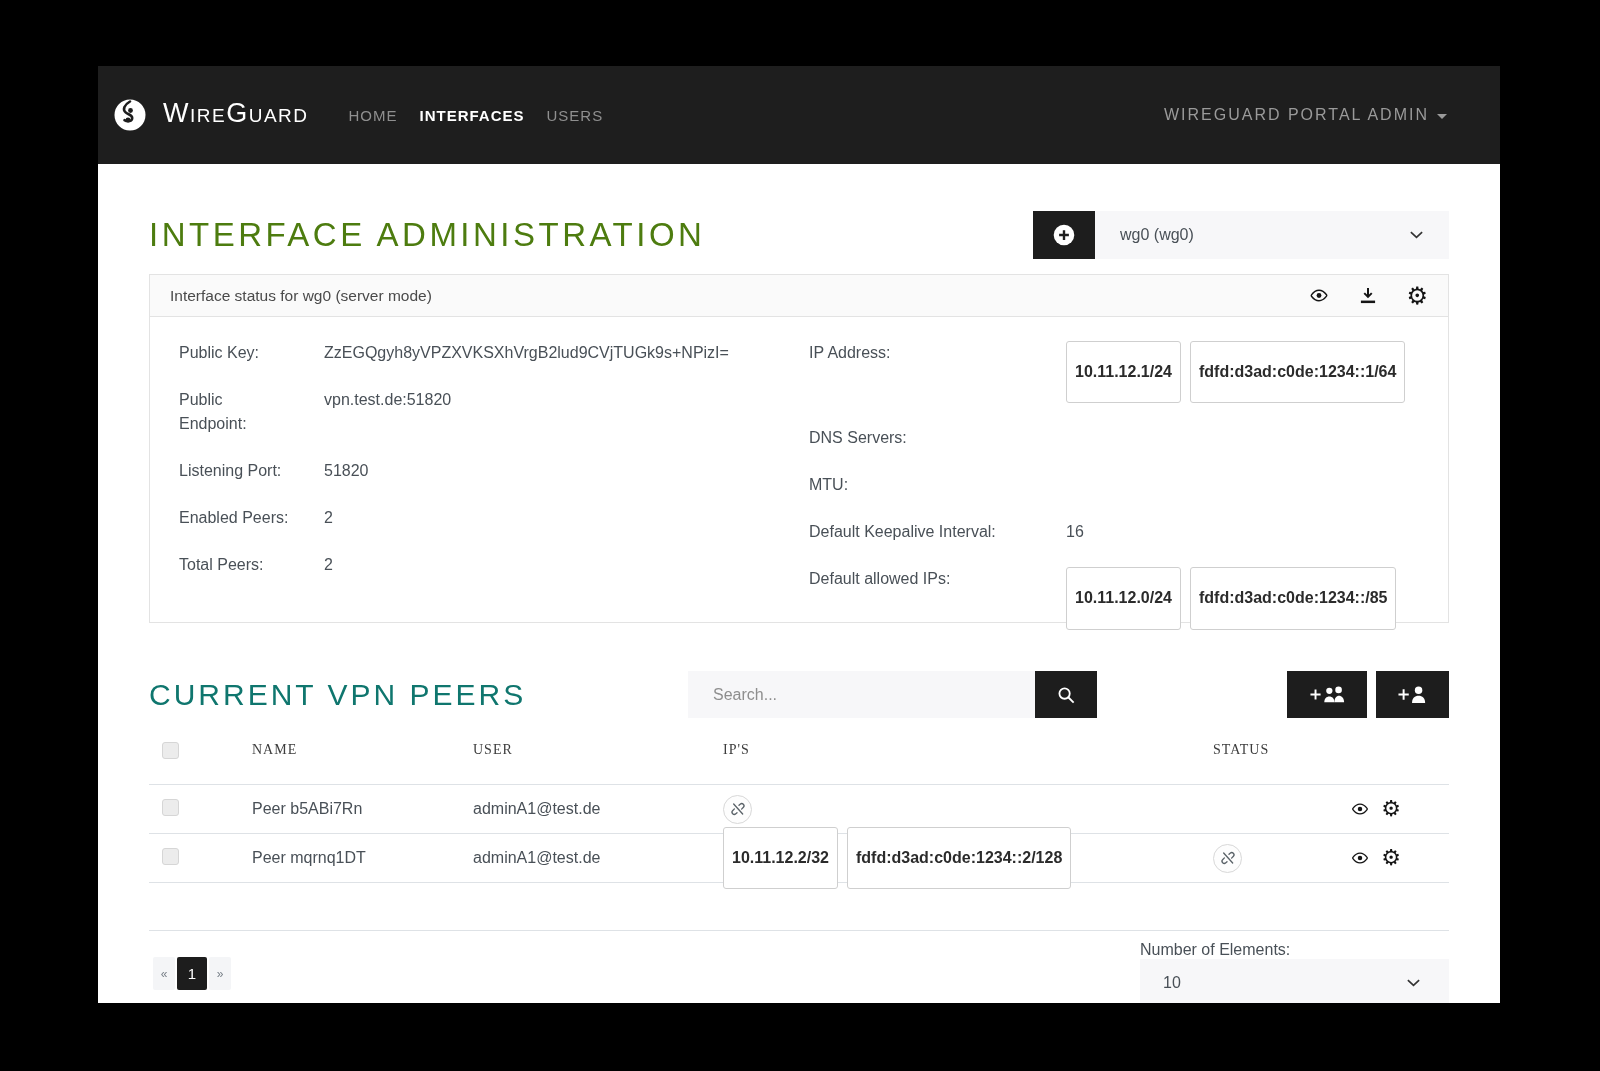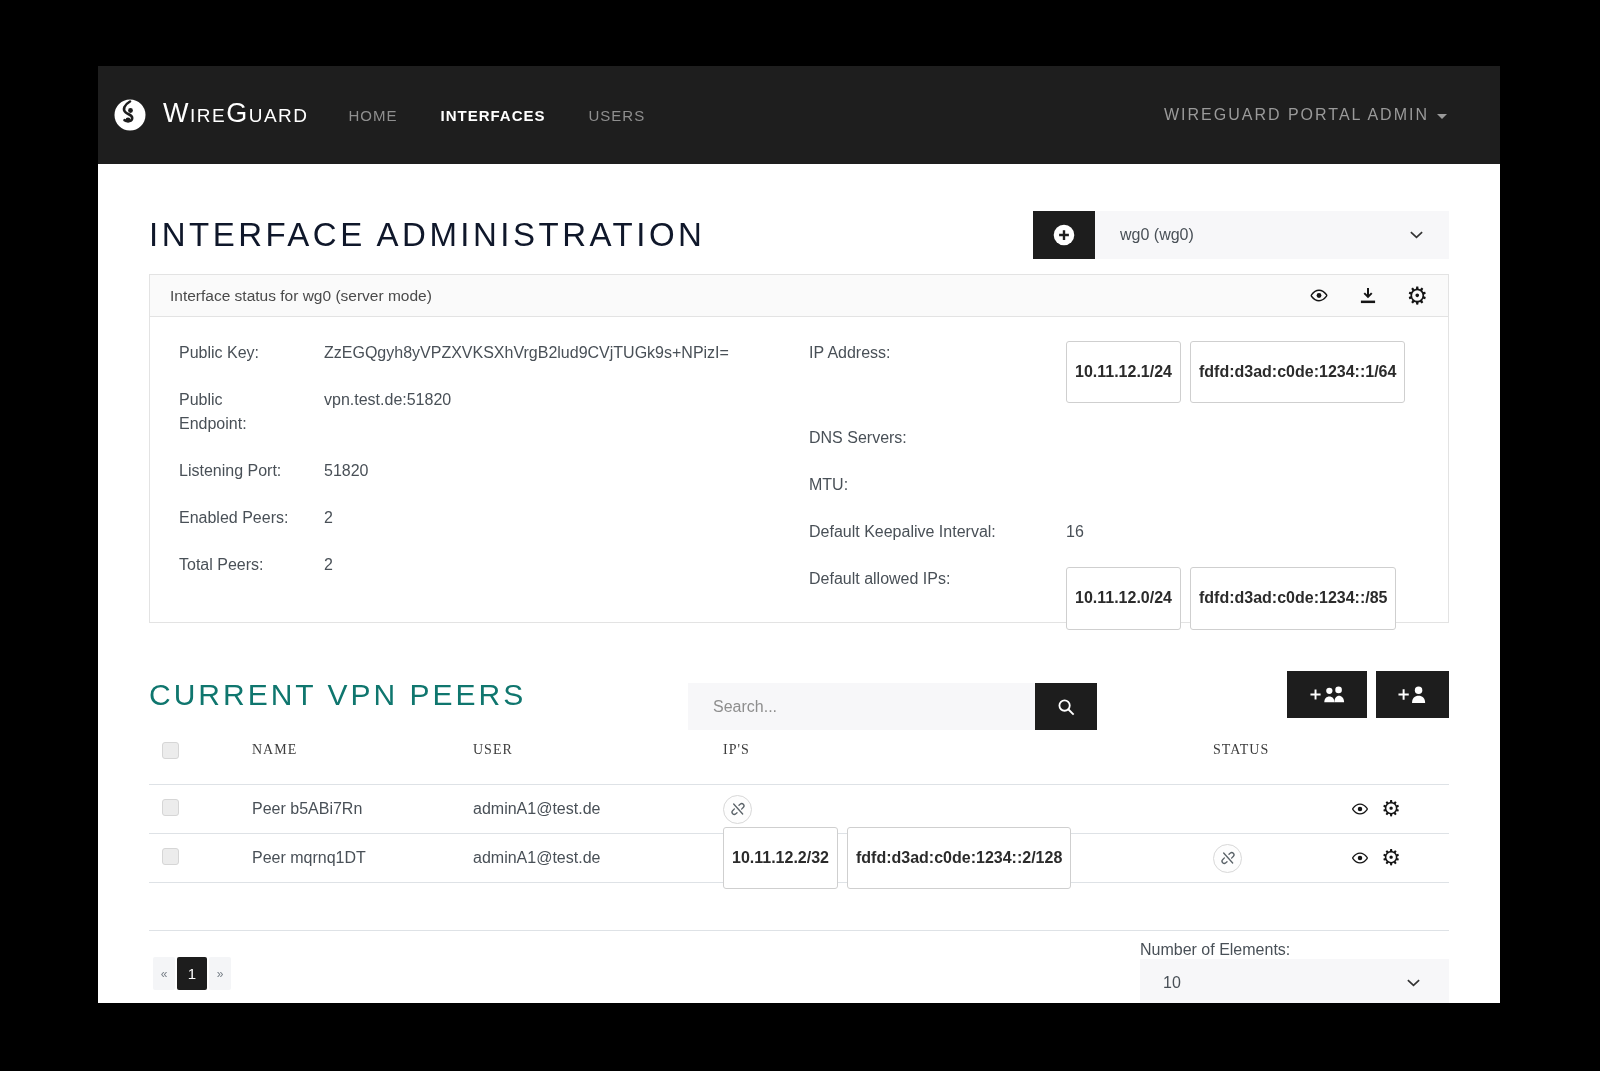--- a/index.html
+++ b/index.html
@@ -5,30 +5,30 @@
   * { box-sizing: border-box; margin: 0; padding: 0; }
   html,body { width:1600px; height:1071px; background:#000; font-family:"Liberation Sans", sans-serif; }
   .stage { position:relative; width:1600px; height:1071px; background:#000; overflow:hidden; }
   .app-frame { position:absolute; left:98px; top:66px; width:1402px; height:937px; background:#fff; overflow:hidden; }
 
   
   .navbar { height:98px; background:#1e1e1e; display:flex; align-items:center; padding:0 53px 0 16px; }
   .brand { display:flex; align-items:center; gap:17px; cursor:pointer; }
   .logo { width:32px; height:32px; display:inline-flex; }
   .brand-text { color:#fff; font-size:27px; font-variant:small-caps; letter-spacing:1.5px; font-weight:500; line-height:1; padding-bottom:4px;}
-  .nav-links { display:flex; margin-left:40px; gap:43px; align-items:center; }
+  .nav-links { display:flex; margin-left:40px; gap:22px; align-items:center; }
   .nav-link { color:#8f8f8f; font-size:15px; letter-spacing:1px; cursor:pointer; }
   .nav-link.active { color:#fff; font-weight:600; }
   .user-menu { margin-left:auto; color:#9a9a9a; font-size:16px; letter-spacing:2px; display:flex; align-items:center; gap:8px; cursor:pointer; }
   .caret-down { width:0; height:0; border-left:5px solid transparent; border-right:5px solid transparent; border-top:5px solid #9a9a9a; display:inline-block; margin-top:2px;}
 
   
   .main { padding:0 51px; }
   .title-row { margin-top:47px; height:48px; display:flex; justify-content:space-between; align-items:center; }
-  .page-title { font-size:33px; font-weight:400; letter-spacing:3.5px; color:#0f172a; }
+  .page-title { font-size:33px; font-weight:400; letter-spacing:3.5px; color:#4d7c0f; }
   .iface-picker { display:flex; width:416px; height:48px; }
   .btn-dark-sq { width:62px; height:48px; background:#1d1d1d; display:flex; align-items:center; justify-content:center; cursor:pointer; border:none; }
   .iface-select { flex:1; background:#f7f7f9; display:flex; align-items:center; justify-content:space-between; padding:0 25px; color:#495057; font-size:16px; cursor:pointer; }
 
   
   .status-card { margin-top:15px; border:1px solid #e3e3e3; }
   .card-header { height:42px; background:#fafafa; border-bottom:1px solid #e3e3e3; display:flex; align-items:center; padding:0 20px; color:#4a4a4a; font-size:15.5px; }
   .card-icons { margin-left:auto; display:flex; align-items:center; gap:28px; }
   .icon-btn { cursor:pointer; display:inline-flex; align-items:center; line-height:0; }
   .uni-icon { font-family:"DejaVu Sans", sans-serif; font-style:normal; line-height:1; color:#151515; }
@@ -37,21 +37,21 @@
   .col-right { flex:1; }
   .info-row { display:flex; line-height:24px; margin-bottom:23px; align-items:flex-start; }
   .col-left .info-label { width:145px; padding-right:30px; flex:none; }
   .col-right .info-label { width:257px; flex:none; }
   .info-value { flex:1; }
   .chip { display:inline-block; border:1px solid #cfcfcf; border-radius:3px; background:#fff; padding:19px 8px; font-size:16px; font-weight:700; color:#2b2b2b; margin-right:9px; line-height:1.4; white-space:nowrap; }
 
   
   .section-row { margin-top:48px; height:47px; position:relative; display:flex; align-items:center; }
   .section-title { font-size:30px; font-weight:400; letter-spacing:3px; color:#0f766e; }
-  .search-group { position:absolute; left:539px; top:12px; display:flex; height:47px; }
+  .search-group { position:absolute; left:539px; top:0; display:flex; height:47px; }
   .search-input { width:347px; height:47px; background:#f7f7f9; border:none; outline:none; padding:0 25px; font-size:16px; color:#495057; font-family:"Liberation Sans", sans-serif; }
   .search-input::placeholder { color:#8e8e8e; }
   .btn-search { width:62px; height:47px; background:#1d1d1d; border:none; display:flex; align-items:center; justify-content:center; cursor:pointer; }
   .add-group { margin-left:auto; display:flex; gap:9px; }
   .btn-add { height:47px; background:#1d1d1d; border:none; display:flex; align-items:center; justify-content:center; cursor:pointer; }
   .btn-add.multi { width:80px; }
   .btn-add.single { width:73px; }
 
   
   .peers-table { margin-top:24px; }

